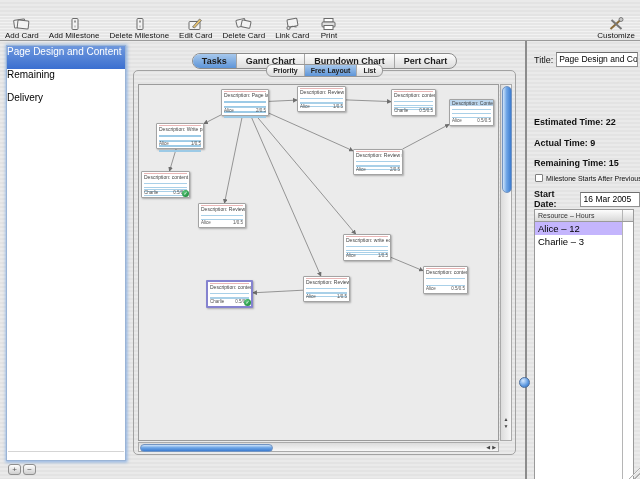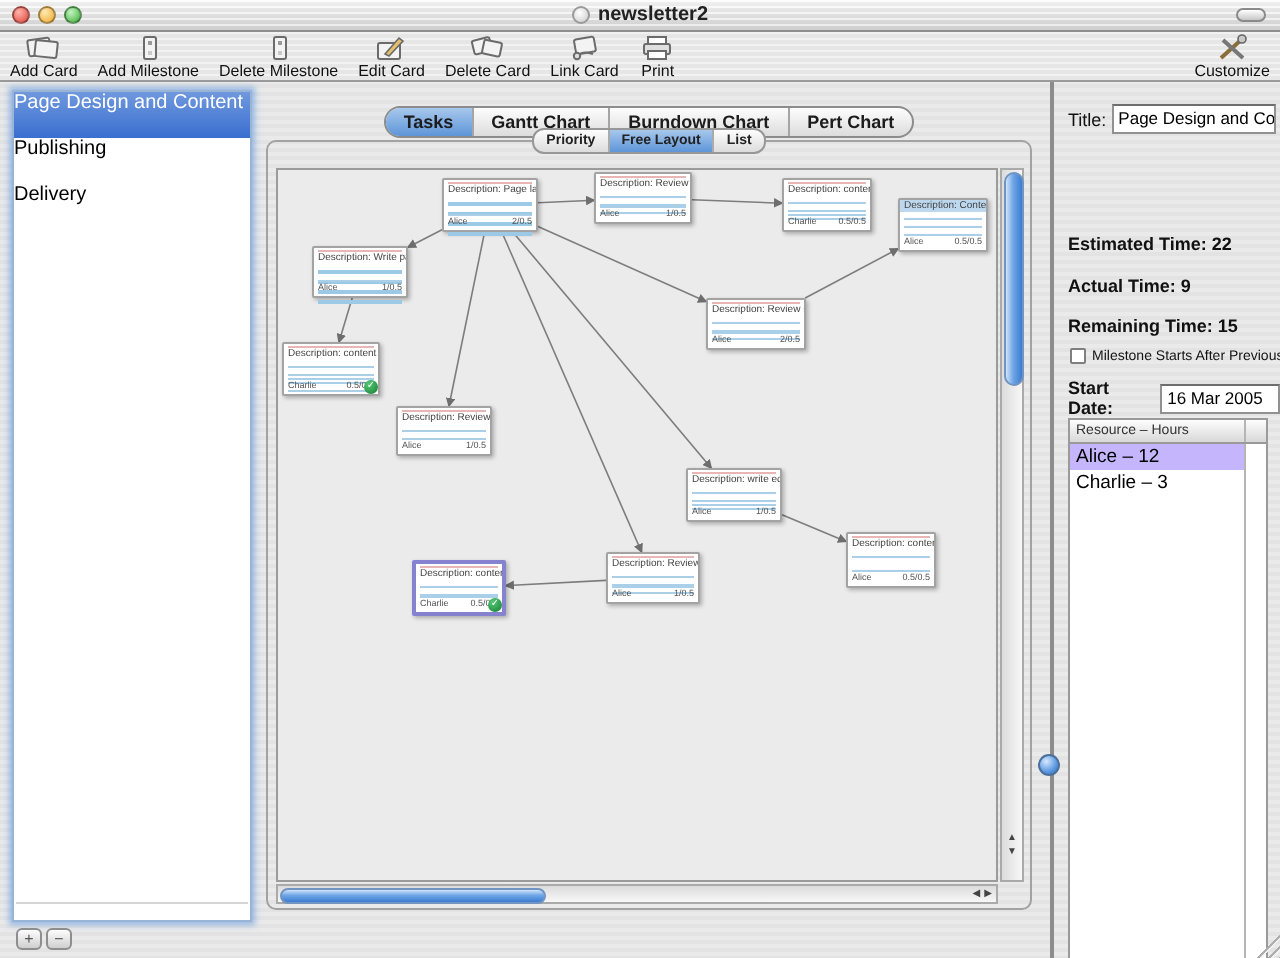--- a/index.html
+++ b/index.html
@@ -112,33 +112,20 @@
 
   .resize-grip{position:absolute;right:0;bottom:0;width:13px;height:13px;
     background:repeating-linear-gradient(135deg,transparent 0 2px,#aeaeae 2px 3px,#f2f2f2 3px 4px);
     clip-path:polygon(100% 0,100% 100%,0 100%);}
 </style>
 </head>
 <body>
 
 <div class="window">
 
-  <div class="titlebar">
-    <div class="stripes"></div>
-    <div class="traffic">
-      <span class="tl red"></span>
-      <span class="tl yellow"></span>
-      <span class="tl green"></span>
-    </div>
-    <div class="title-center">
-      <span class="doc-icon"></span>
-      <span>newsletter2</span>
-    </div>
-    <span class="pill"></span>
-  </div>
 
   <div class="toolbar">
     <div id="toolbar-items" style="display:flex;">
         <div class="tbitem">
           <span class="ticon"><svg viewBox="0 0 18 14" width="19" height="14">
               <g fill="#f3f3f3" stroke="#6b6b6b" stroke-width="1">
                 <rect x="1.5" y="2.5" width="11" height="8" rx="1" transform="rotate(-8 7 6)"></rect>
                 <rect x="5" y="3.5" width="11" height="8" rx="1" transform="rotate(6 10 8)"></rect>
               </g>
             </svg></span>
@@ -201,21 +188,21 @@
             <path d="M4 3 L14 12" stroke="#777" stroke-width="2" fill="none"></path>
             <circle cx="13.5" cy="2.5" r="2" fill="#c9c9c9" stroke="#666" stroke-width="0.8"></circle>
           </svg>
       </span>
       <span>Customize</span>
     </div>
   </div>
 
   <div class="milestone-list" id="milestone-list">
     <div class="mrow selected">Page Design and Content</div>
-      <div class="mrow">Publishing</div>
+      <div class="mrow">Remaining</div>
       <div class="mrow">Delivery</div>
       <div class="list-hscroll"></div>
   </div>
   <div class="small-btn" style="left:8px;">+</div>
   <div class="small-btn" style="left:23px;">−</div>
 
   <div class="tabbar">
     <div class="tabgroup" id="main-tabs">
         <span class="tab selected">Tasks</span>
         <span class="tab">Gantt Chart</span>

